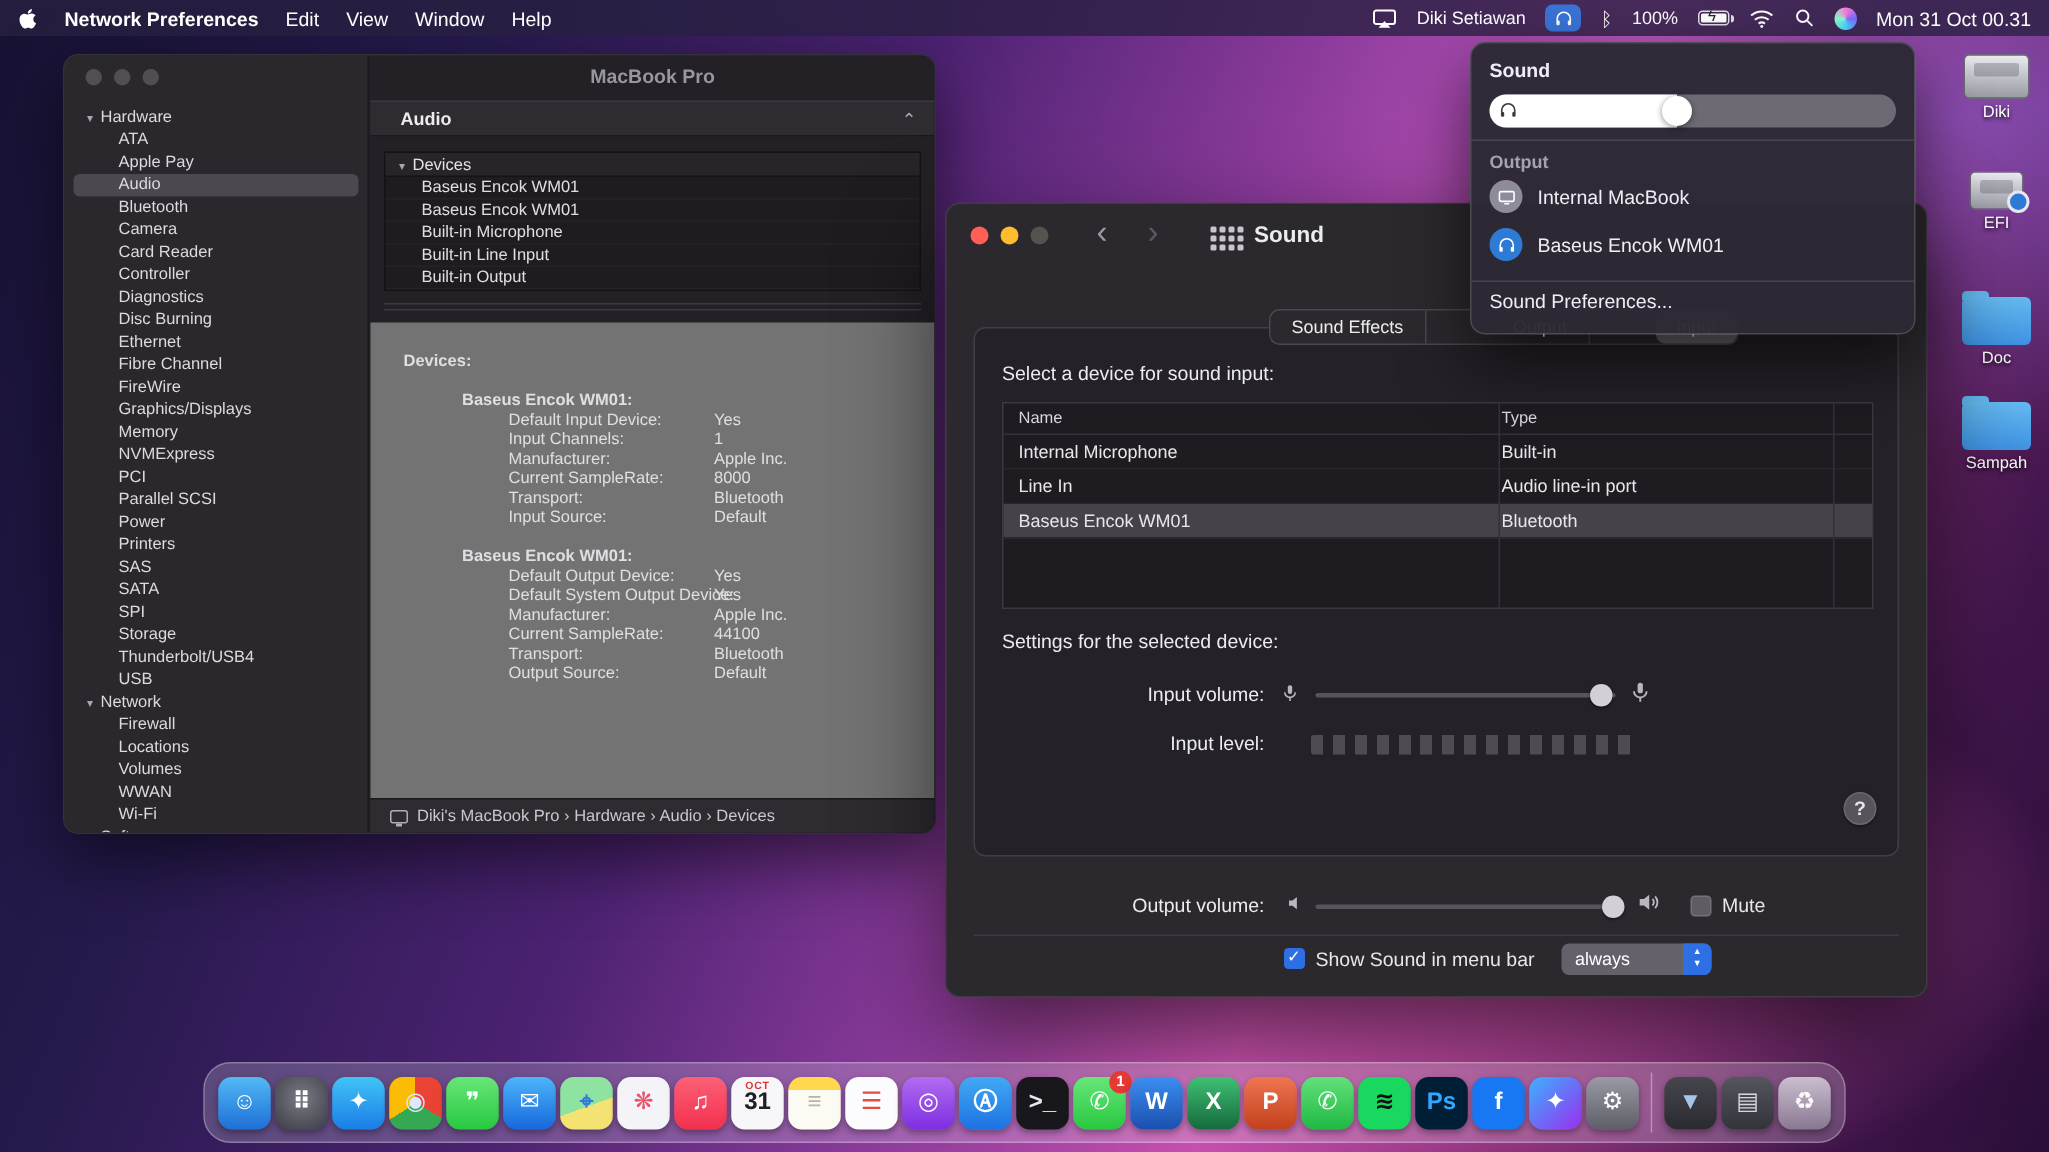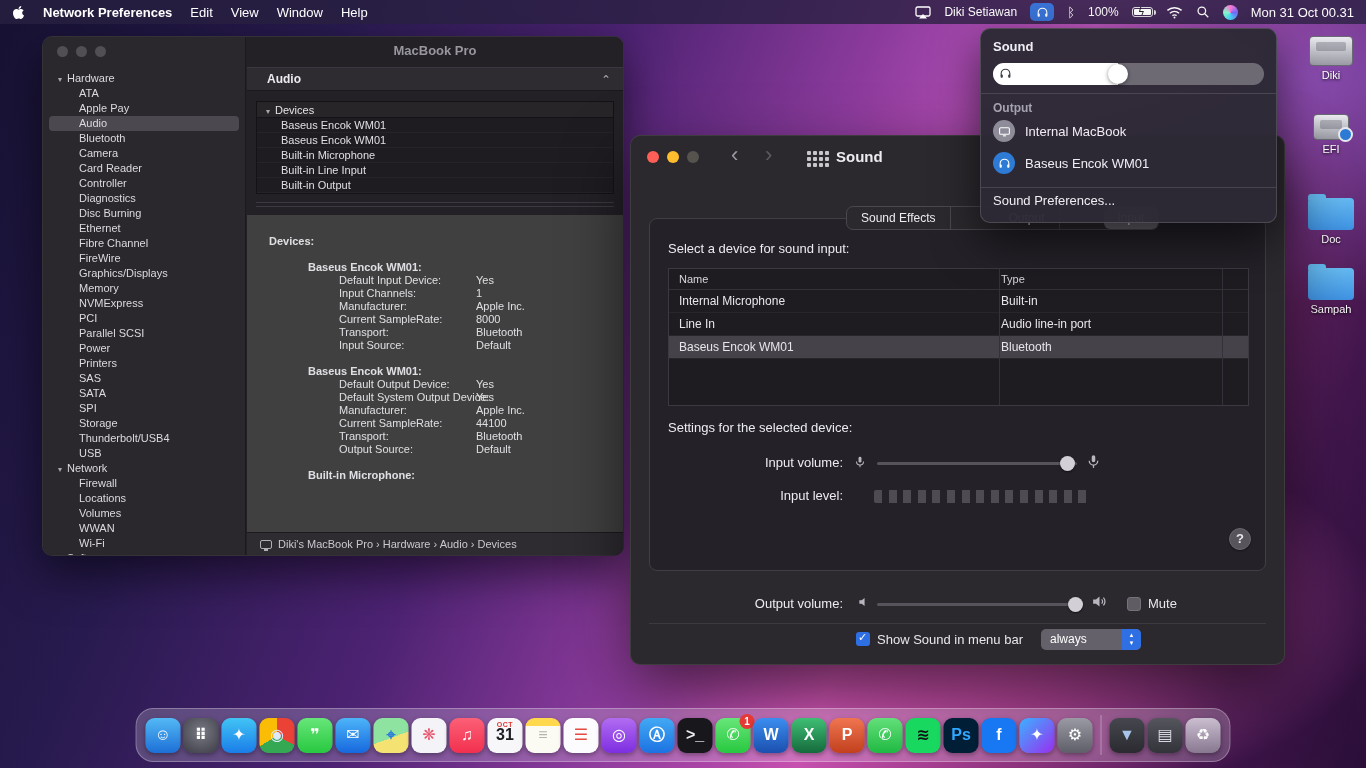--- a/index.html
+++ b/index.html
@@ -65,21 +65,21 @@
   .audio-header { position:absolute; left:0; right:0; top:30px; height:24px; background:#2e2b31;
     border-top:1px solid #3a3740; border-bottom:1px solid #1b191d; line-height:22px; }
   .audio-header .ah-label { margin-left:20px; font-weight:700; font-size:12px; color:#ececf0; }
   .audio-header .ah-chevron { position:absolute; right:12px; top:1px; color:#a8a6ae; font-size:12px; }
   .tree { position:absolute; left:9px; right:9px; top:64px; background:#1e1b21; border:1px solid #131216; }
   .tree-header { height:16px; line-height:16px; background:#282529; padding-left:9px; color:#e4e2e6; border-bottom:1px solid #141317; }
   .tree-header::before { content:"▾"; font-size:8px; margin-right:5px; color:#a8a6ae; }
   .tree-row { height:15px; line-height:15px; padding-left:24px; color:#e0dee2; border-bottom:1px solid #262328; }
   .splitter { position:absolute; left:9px; right:9px; top:162px; height:8px; }
   .splitter::before, .splitter::after { content:""; display:block; height:1px; background:#3c3942; margin-top:3px; }
-  .details { position:absolute; left:0; right:0; top:178px; bottom:23px; background:#404040; padding-top:20px; overflow:hidden; }
+  .details { position:absolute; left:0; right:0; top:178px; bottom:23px; background:#737373; padding-top:20px; overflow:hidden; }
   .det-row { position:relative; height:13px; line-height:13px; color:#e0dee3; }
   .det-row.h0 { font-weight:700; }
   .det-row.h0 .det-k { margin-left:22px; }
   .det-row.h1 { font-weight:700; margin-top:13px; }
   .det-row.h1 .det-k { margin-left:61px; }
   .det-row.kv .det-k { margin-left:92px; }
   .det-v { position:absolute; left:229px; font-weight:400; }
   .si-footer { position:absolute; left:0; right:0; bottom:0; height:23px; background:#2e2b31;
     border-top:1px solid #1b191d; display:flex; align-items:center; gap:6px; padding-left:13px;
     color:#cac8ce; font-size:11px; }
@@ -421,24 +421,20 @@
           <div class="det-row kv">
             <span class="det-k">Transport:</span>
             <span class="det-v">Bluetooth</span>
           </div>
 
           <div class="det-row kv">
             <span class="det-k">Output Source:</span>
             <span class="det-v">Default</span>
           </div>
 
-          <div class="det-row h1">
-            <span class="det-k">Built-in Microphone:</span>
-            <span class="det-v"></span>
-          </div>
         </div>
       <div class="si-footer">
         <span class="pc-icon"></span>
         <span>Diki's MacBook Pro  ›  Hardware  ›  Audio  ›  Devices</span>
       </div>
     </div>
   </div>
 
   <div id="soundwin">
     <span class="tl red"></span>

